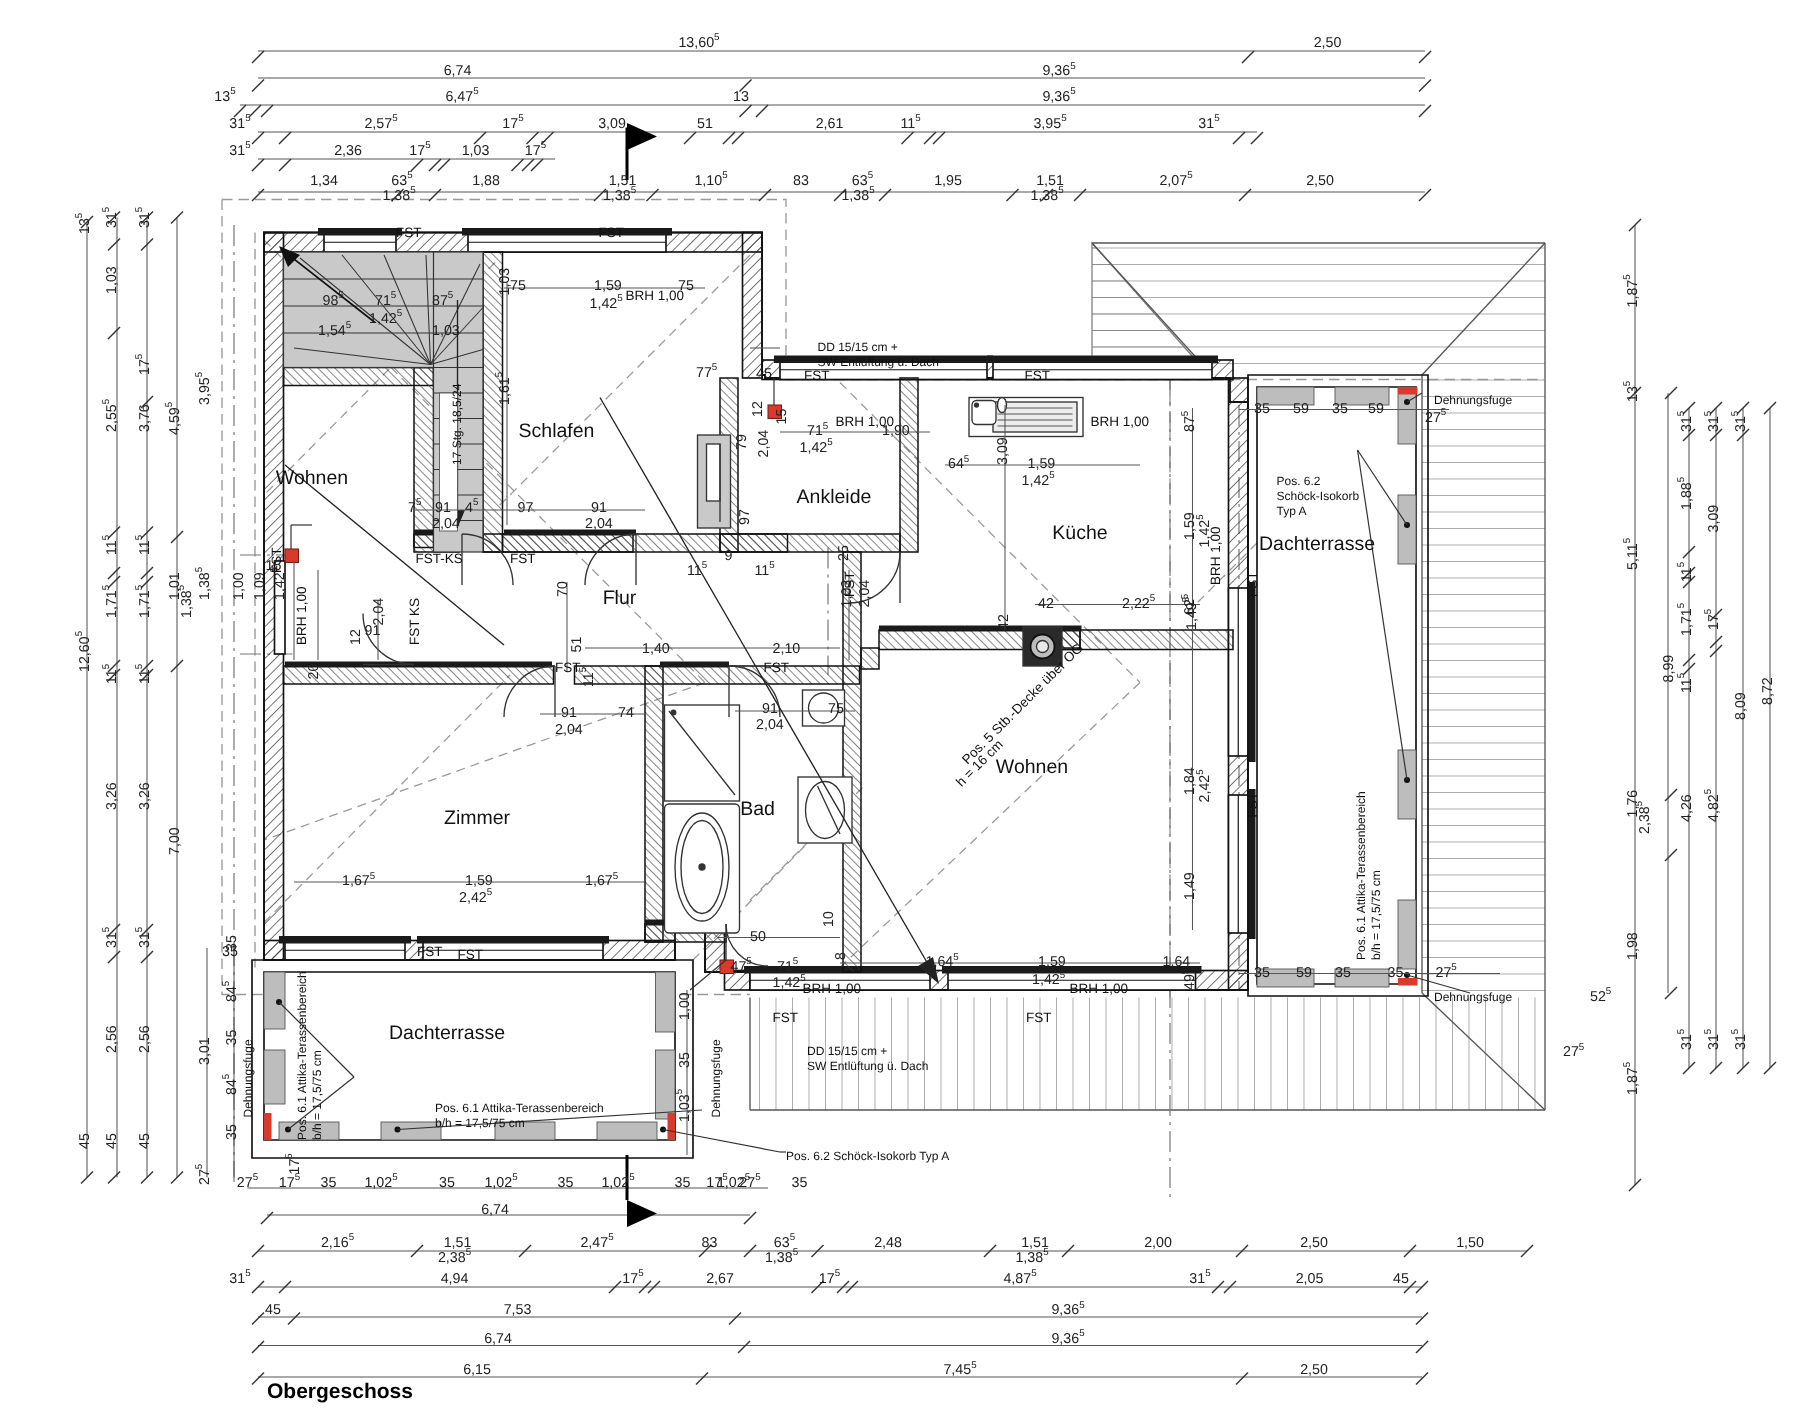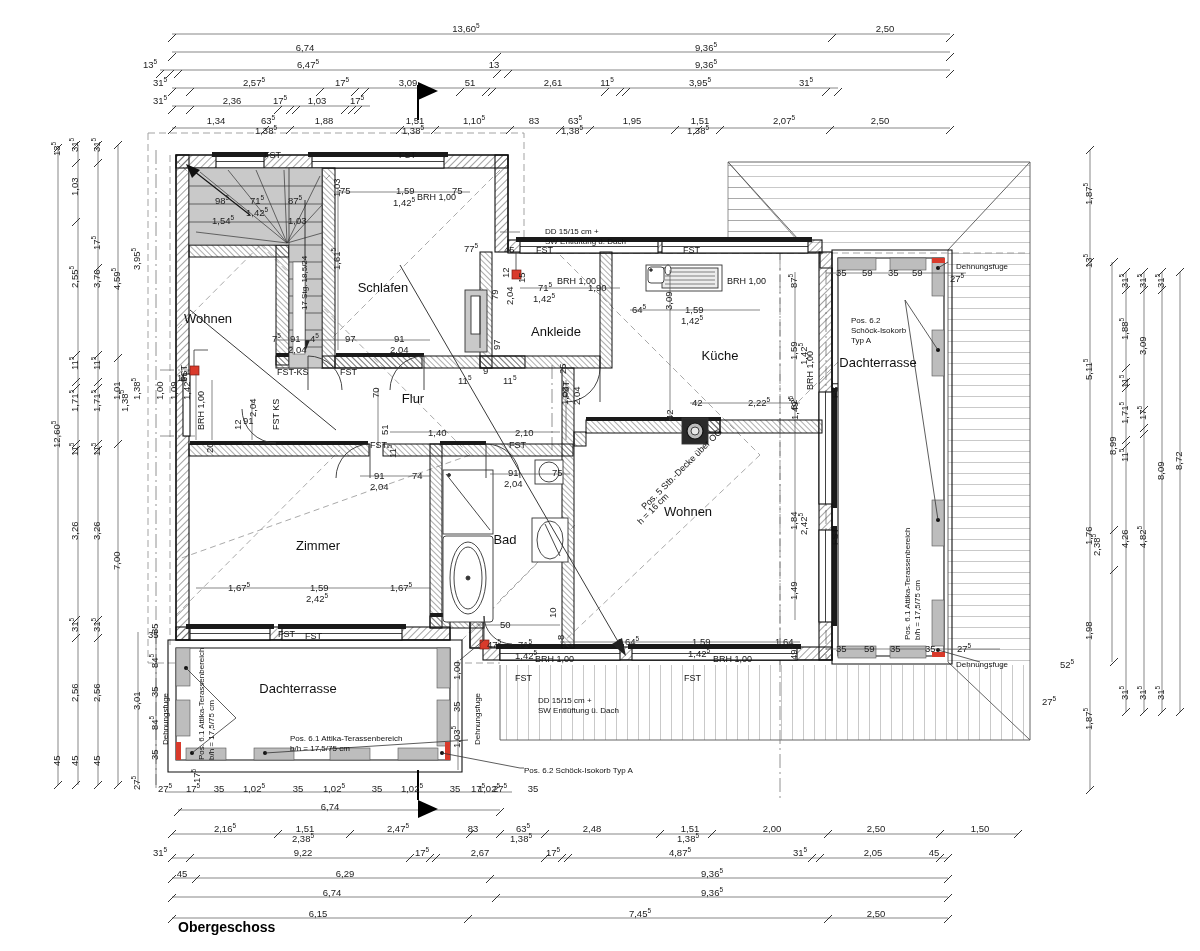--- a/index.html
+++ b/index.html
@@ -559,21 +559,21 @@
     <path d="M418,82 L438,91 L418,100 Z" fill="#000"></path>
   </g>
   <g>
     <line x1="418" y1="770" x2="418" y2="800" stroke="#000" stroke-width="2"></line>
     <path d="M418,800 L438,809 L418,818 Z" fill="#000"></path>
   </g>
 </svg>
 
 <div id="textlayer">
     <div class="lbl room" style="left: 208px; top: 318px; transform: translate(-50%, -50%);">Wohnen</div>
-    <div class="lbl room" style="left: 383px; top: 287px; transform: translate(-50%, -50%); text-align: center;">Schlafen</div>
+    <div class="lbl room" style="left: 371px; top: 287px; transform: translate(-50%, -50%); text-align: center;">Schlafen</div>
     <div class="lbl room" style="left: 556px; top: 331px; transform: translate(-50%, -50%);">Ankleide</div>
     <div class="lbl room" style="left: 720px; top: 355px; transform: translate(-50%, -50%);">Küche</div>
     <div class="lbl room" style="left: 413px; top: 398px; transform: translate(-50%, -50%);">Flur</div>
     <div class="lbl room" style="left: 318px; top: 545px; transform: translate(-50%, -50%);">Zimmer</div>
     <div class="lbl room" style="left: 505px; top: 539px; transform: translate(-50%, -50%);">Bad</div>
     <div class="lbl room" style="left: 688px; top: 511px; transform: translate(-50%, -50%);">Wohnen</div>
     <div class="lbl room" style="left: 298px; top: 688px; transform: translate(-50%, -50%);">Dachterrasse</div>
     <div class="lbl room" style="left: 878px; top: 362px; transform: translate(-50%, -50%);">Dachterrasse</div>
     <div class="lbl note" style="left: 545px; top: 228px;">DD 15/15 cm +</div>
     <div class="lbl note" style="left: 545px; top: 238px;">SW Entlüftung ü. Dach</div>
@@ -778,30 +778,30 @@
     <div class="lbl dim" style="left: 523px; top: 824px; transform: translate(-50%, 0px);">63<sup>5</sup></div>
     <div class="lbl dim" style="left: 592px; top: 824px; transform: translate(-50%, 0px);">2,48</div>
     <div class="lbl dim" style="left: 690px; top: 824px; transform: translate(-50%, 0px);">1,51</div>
     <div class="lbl dim" style="left: 772px; top: 824px; transform: translate(-50%, 0px);">2,00</div>
     <div class="lbl dim" style="left: 876px; top: 824px; transform: translate(-50%, 0px);">2,50</div>
     <div class="lbl dim" style="left: 980px; top: 824px; transform: translate(-50%, 0px);">1,50</div>
     <div class="lbl dim" style="left: 303px; top: 834px; transform: translate(-50%, 0px);">2,38<sup>5</sup></div>
     <div class="lbl dim" style="left: 521px; top: 834px; transform: translate(-50%, 0px);">1,38<sup>5</sup></div>
     <div class="lbl dim" style="left: 688px; top: 834px; transform: translate(-50%, 0px);">1,38<sup>5</sup></div>
     <div class="lbl dim" style="left: 160px; top: 848px; transform: translate(-50%, 0px);">31<sup>5</sup></div>
-    <div class="lbl dim" style="left: 303px; top: 848px; transform: translate(-50%, 0px);">9,22</div>
+    <div class="lbl dim" style="left: 303px; top: 848px; transform: translate(-50%, 0px);">4,94</div>
     <div class="lbl dim" style="left: 422px; top: 848px; transform: translate(-50%, 0px);">17<sup>5</sup></div>
     <div class="lbl dim" style="left: 480px; top: 848px; transform: translate(-50%, 0px);">2,67</div>
     <div class="lbl dim" style="left: 553px; top: 848px; transform: translate(-50%, 0px);">17<sup>5</sup></div>
     <div class="lbl dim" style="left: 680px; top: 848px; transform: translate(-50%, 0px);">4,87<sup>5</sup></div>
     <div class="lbl dim" style="left: 800px; top: 848px; transform: translate(-50%, 0px);">31<sup>5</sup></div>
     <div class="lbl dim" style="left: 873px; top: 848px; transform: translate(-50%, 0px);">2,05</div>
     <div class="lbl dim" style="left: 934px; top: 848px; transform: translate(-50%, 0px);">45</div>
     <div class="lbl dim" style="left: 182px; top: 869px; transform: translate(-50%, 0px);">45</div>
-    <div class="lbl dim" style="left: 345px; top: 869px; transform: translate(-50%, 0px);">6,29</div>
+    <div class="lbl dim" style="left: 345px; top: 869px; transform: translate(-50%, 0px);">7,53</div>
     <div class="lbl dim" style="left: 712px; top: 869px; transform: translate(-50%, 0px);">9,36<sup>5</sup></div>
     <div class="lbl dim" style="left: 332px; top: 888px; transform: translate(-50%, 0px);">6,74</div>
     <div class="lbl dim" style="left: 712px; top: 888px; transform: translate(-50%, 0px);">9,36<sup>5</sup></div>
     <div class="lbl dim" style="left: 318px; top: 909px; transform: translate(-50%, 0px);">6,15</div>
     <div class="lbl dim" style="left: 640px; top: 909px; transform: translate(-50%, 0px);">7,45<sup>5</sup></div>
     <div class="lbl dim" style="left: 876px; top: 909px; transform: translate(-50%, 0px);">2,50</div>
     <div class="lbl dim rot90" style="left: 52px; top: 156px;">13<sup>5</sup></div>
     <div class="lbl dim rot90" style="left: 52px; top: 448px;">12,60<sup>5</sup></div>
     <div class="lbl dim rot90" style="left: 52px; top: 766px;">45</div>
     <div class="lbl dim rot90" style="left: 70px; top: 152px;">31<sup>5</sup></div>

